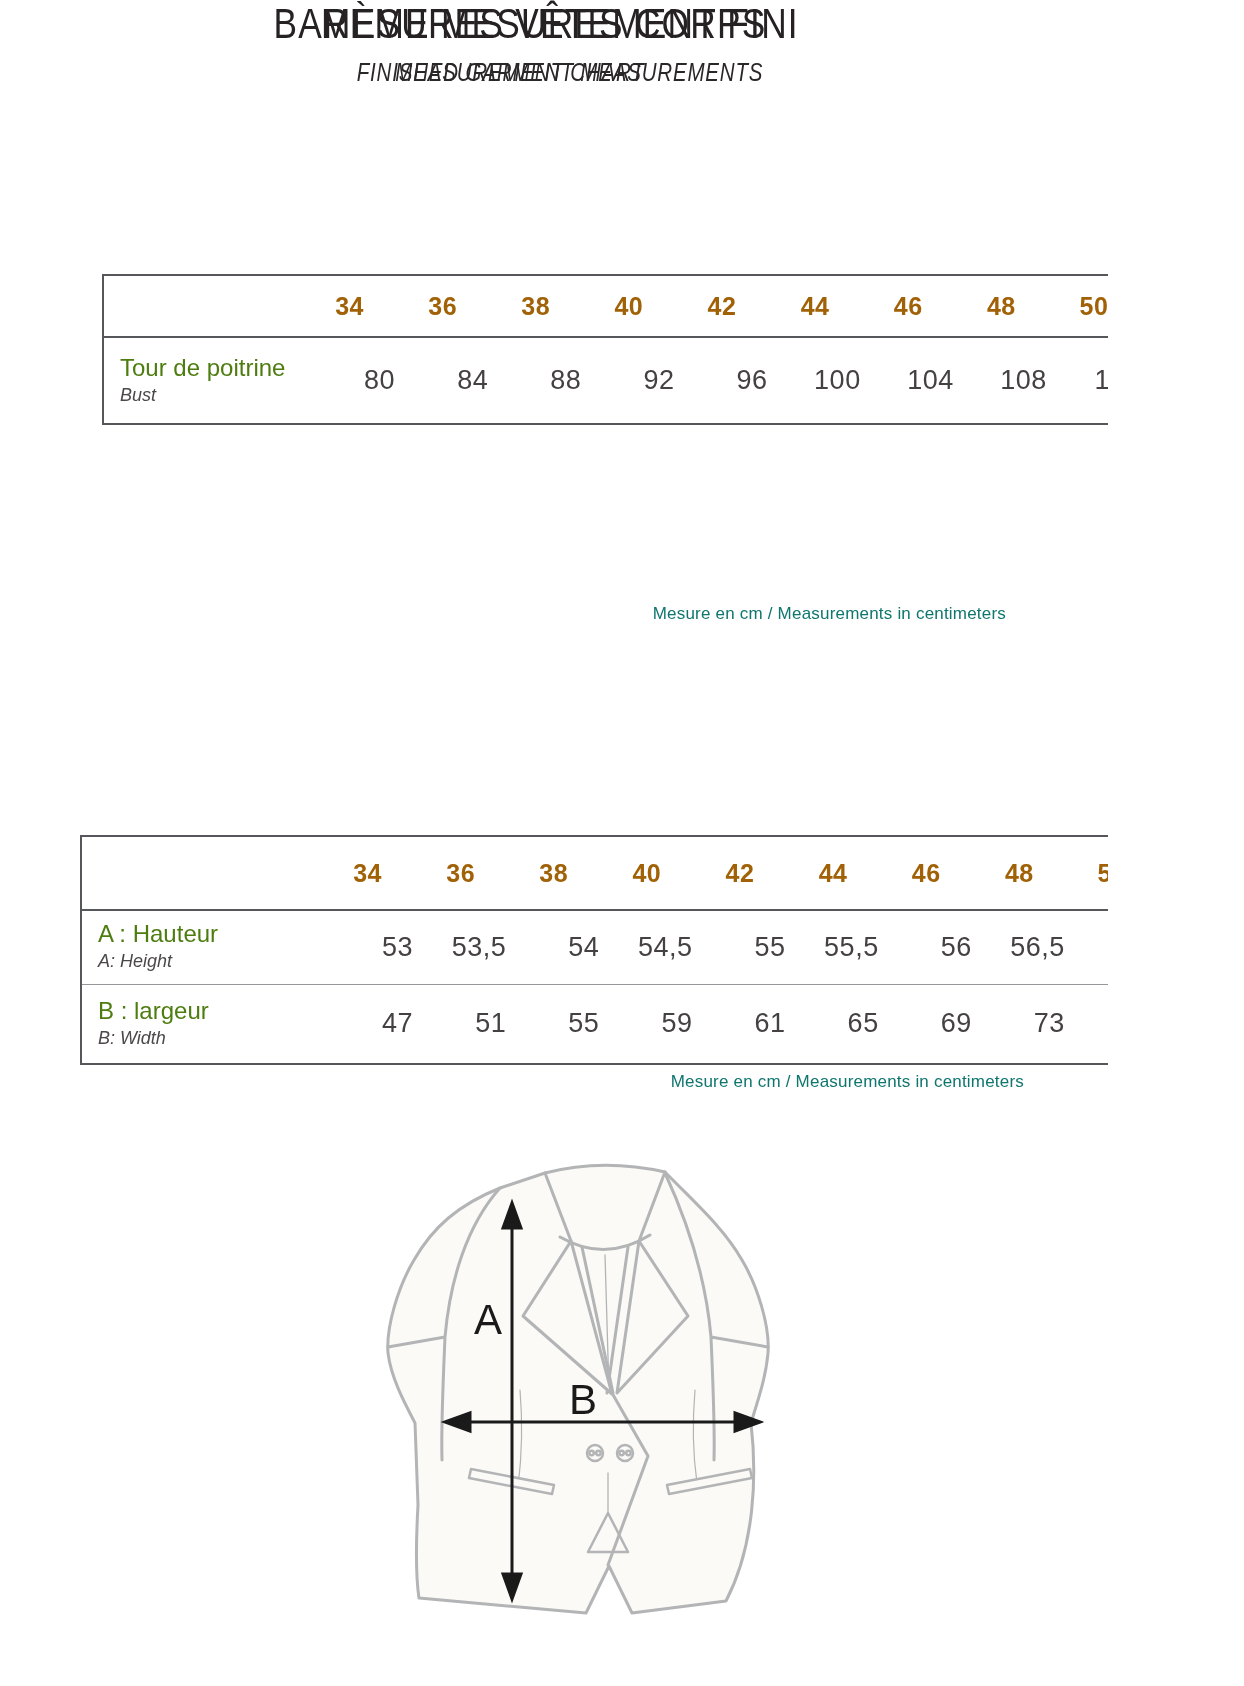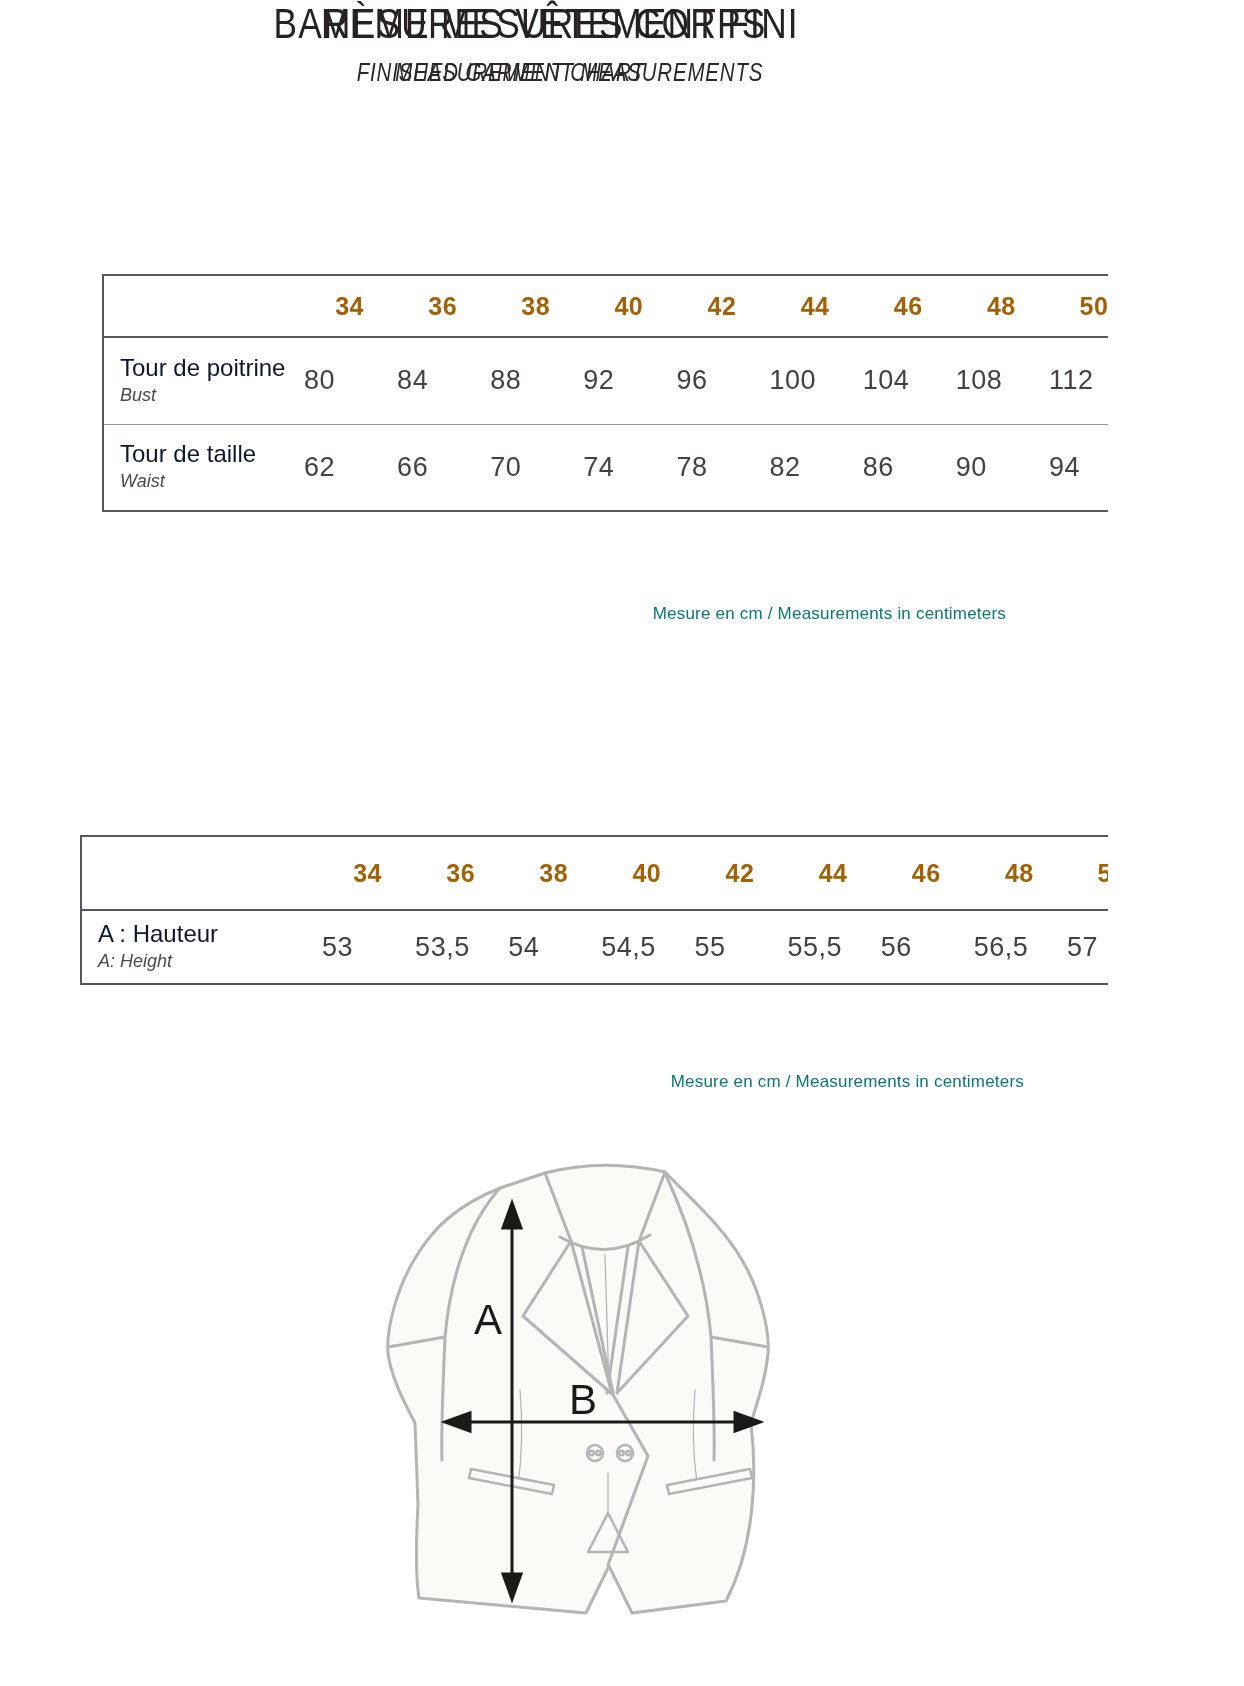--- a/index.html
+++ b/index.html
@@ -22,23 +22,23 @@
                border:2px solid #55575a;}
   table.mtable td{vertical-align:middle;}
   tr.header-row td{border-bottom:2px solid #55575a;}
   tbody tr.data-row + tr.data-row td{border-top:1px solid #96979a;}
   #table1 tr.header-row{height:62px;}
   #table1 tr.data-row{height:87px;}
   #table2 tr.header-row{height:74px;}
   #table2 tr.data-row-0{height:74px;margin-left:28px;}
   #table2 tr.data-row-1{height:80px;}
   td.size-h{font-weight:bold;font-size:25px;color:#a16207;text-align:center;letter-spacing:0.5px;}
-  td.val{font-size:27px;font-weight:400;color:#454142;text-align:left;letter-spacing:0.5px;}
+  td.val{font-size:27px;font-weight:400;color:#454142;text-align:right;letter-spacing:0.5px;}
   td.label-cell{padding-left:16px;}
-  .label-fr{font-size:24px;color:#0f172a;line-height:28px;}
+  .label-fr{font-size:24px;color:#4d7c0f;line-height:28px;}
   .label-en{font-size:18px;font-style:italic;color:#4c484a;line-height:26px;}
 
   .footnote{position:absolute;font-size:17px;color:#0f766e;letter-spacing:0.2px;}
   .fn1{right:102px;top:604px;}
   .fn2{right:84px;top:1072px;}
 
   
   #diagram{position:absolute;left:355px;top:1075px;width:430px;height:540px;}
   .dim-label{font-size:42px;fill:#1a1a1a;font-family:"Liberation Sans",sans-serif;}
 </style>
@@ -87,35 +87,20 @@
             <td class="val">80</td>
             <td class="val">84</td>
             <td class="val">88</td>
             <td class="val">92</td>
             <td class="val">96</td>
             <td class="val">100</td>
             <td class="val">104</td>
             <td class="val">108</td>
             <td class="val">112</td>
           </tr>
-          <tr class="data-row data-row-1">
-            <td class="label-cell">
-              <div class="label-fr">Tour de taille</div>
-              <div class="label-en">Waist</div>
-            </td>
-            <td class="val">62</td>
-            <td class="val">66</td>
-            <td class="val">70</td>
-            <td class="val">74</td>
-            <td class="val">78</td>
-            <td class="val">82</td>
-            <td class="val">86</td>
-            <td class="val">90</td>
-            <td class="val">94</td>
-          </tr>
         </tbody>
       </table>
   </div>
   <div class="footnote fn1">Mesure en cm / Measurements in centimeters</div>
 
   <div class="heading-block hb2">
     <div class="doc-title">MESURES VÊTEMENT FINI</div>
     <div class="doc-subtitle">FINISHED GARMENT MEASUREMENTS</div>
   </div>
 
@@ -154,20 +139,35 @@
             <td class="val">53</td>
             <td class="val">53,5</td>
             <td class="val">54</td>
             <td class="val">54,5</td>
             <td class="val">55</td>
             <td class="val">55,5</td>
             <td class="val">56</td>
             <td class="val">56,5</td>
             <td class="val">57</td>
           </tr>
+          <tr class="data-row data-row-1">
+            <td class="label-cell">
+              <div class="label-fr">B : largeur</div>
+              <div class="label-en">B: Width</div>
+            </td>
+            <td class="val">47</td>
+            <td class="val">51</td>
+            <td class="val">55</td>
+            <td class="val">59</td>
+            <td class="val">61</td>
+            <td class="val">65</td>
+            <td class="val">69</td>
+            <td class="val">73</td>
+            <td class="val">77</td>
+          </tr>
         </tbody>
       </table>
   </div>
   <div class="footnote fn2">Mesure en cm / Measurements in centimeters</div>
 
   <svg id="diagram" viewBox="0 0 430 540">
     <g stroke="#b2b4b6" stroke-width="3" stroke-linejoin="round" stroke-linecap="round" fill="none">
 
       <path fill="#fbfaf6" d="
         M190,98 Q248,83 310,97

